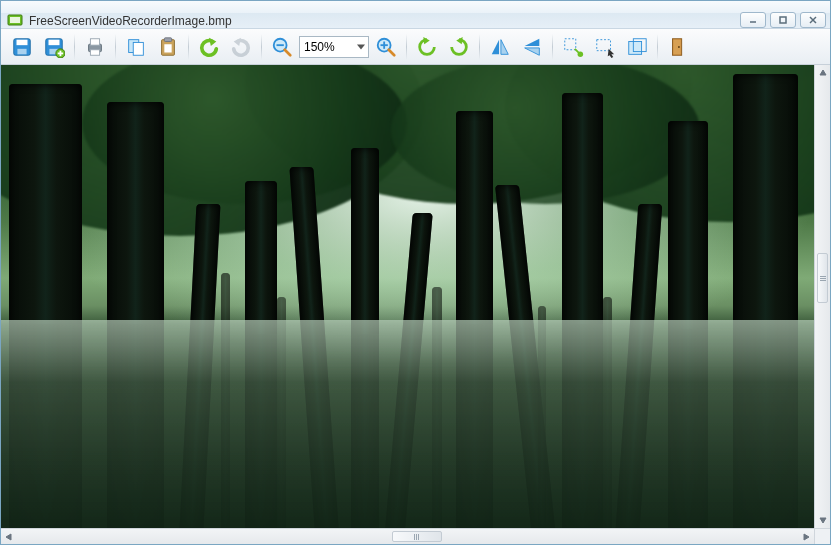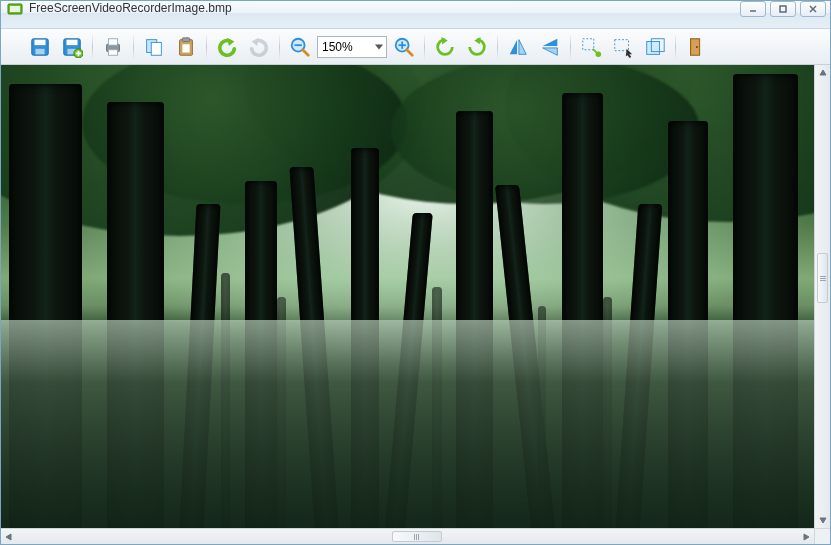--- a/index.html
+++ b/index.html
@@ -18,21 +18,21 @@
     background: #fff;
     display: flex;
     flex-direction: column;
     box-shadow: inset 0 0 0 1px rgba(255,255,255,0.6);
   }
   .titlebar {
     height: 28px;
     background: linear-gradient(to bottom, #f7fbfd 0%, #eaf2f8 45%, #dde9f2 46%, #e6eff7 100%);
     border-bottom: 1px solid #c9d7e3;
     display: flex;
-    align-items: flex-start;
+    align-items: flex-end;
     padding: 0 4px 0 6px;
     color: #333;
   }
   .titlebar .app-icon {
     width: 16px; height: 16px;
     margin-right: 6px;
     display:flex;align-items:center;justify-content:center;
   }
   .titlebar .title { flex: 1; font-size: 12px; color:#333; }
   .titlebar .win-controls { display:flex; gap:4px; }
@@ -46,21 +46,21 @@
     cursor:pointer;
   }
   .win-btn svg { width:10px;height:10px;stroke:#5a6d7b;fill:none;stroke-width:1.5; }
 
   .toolbar {
     height: 36px;
     background: linear-gradient(to bottom,#fbfcfd,#e9eef3);
     border-bottom:1px solid #c7d0d9;
     display:flex;
     align-items:center;
-    padding: 0 24px;
+    padding: 0 6px;
     gap:2px;
   }
   .tbtn {
     height:30px; min-width:30px;
     border:1px solid transparent;
     border-radius:3px;
     display:flex;align-items:center;justify-content:center;
     cursor:pointer;
     padding:0 2px;
   }

